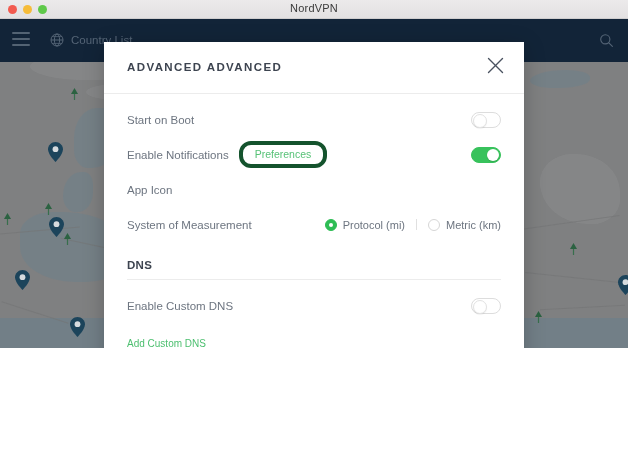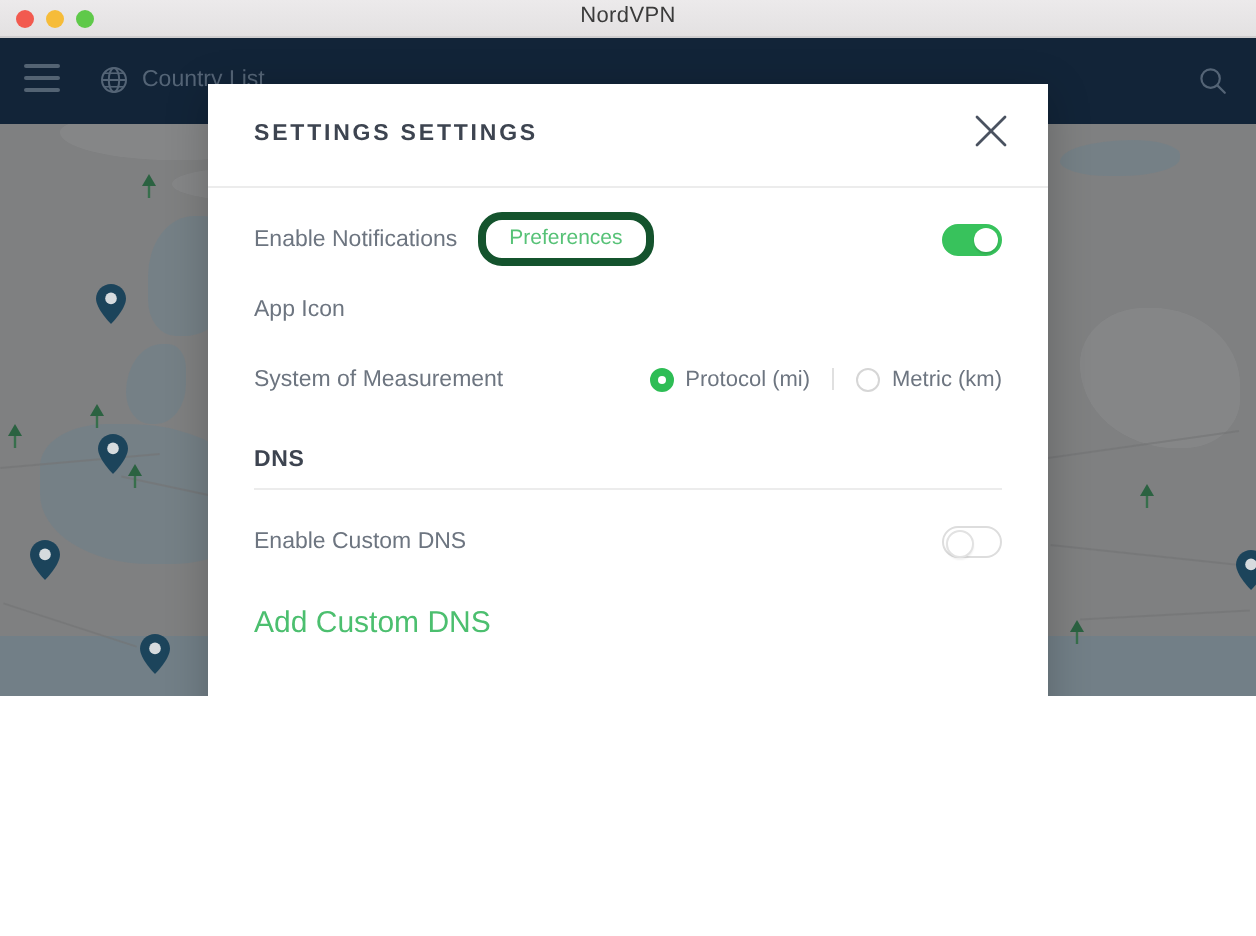--- a/index.html
+++ b/index.html
@@ -309,21 +309,21 @@
     padding-bottom: 8px;
     letter-spacing: .3px;
   }
   .divider {
     height: 1px;
     background: #ececec;
   }
   .link {
     display: inline-block;
     margin-top: 15px;
-    font-size: 15px;
+    font-size: 10px;
     color: #4cbf6f;
     cursor: pointer;
   }
   .spacer-8 { height: 8px; }
 </style>
 </head>
 <body>
 
 <div id="app">
 
@@ -466,34 +466,40 @@
       <div>+</div>
       <div>−</div>
     </div>
   </div>
 
   <div class="modal-scrim"></div>
 
   <div class="modal">
 
     <div class="modal-header">
-      <div class="modal-title">SETTINGS SETTINGS</div>
+      <div class="modal-title">ADVANCED ADVANCED</div>
       <div class="modal-close">
         <svg width="17" height="17" viewBox="0 0 17 17">
           <line x1="1.5" y1="1.5" x2="15.5" y2="15.5" stroke="#4a5260" stroke-width="1.4" stroke-linecap="round"></line>
           <line x1="15.5" y1="1.5" x2="1.5" y2="15.5" stroke="#4a5260" stroke-width="1.4" stroke-linecap="round"></line>
         </svg>
       </div>
     </div>
 
     <div class="modal-body">
 
       <div class="spacer-8"></div>
 
       
+      <div class="row">
+        <span class="row-label">Start on Boot</span>
+        <div class="row-right">
+          <div class="toggle off"></div>
+        </div>
+      </div>
 
       
       <div class="row">
         <span class="row-label">Enable Notifications</span>
         <span class="pill">Preferences</span>
         <div class="row-right">
           <div class="toggle on"></div>
         </div>
       </div>
 

